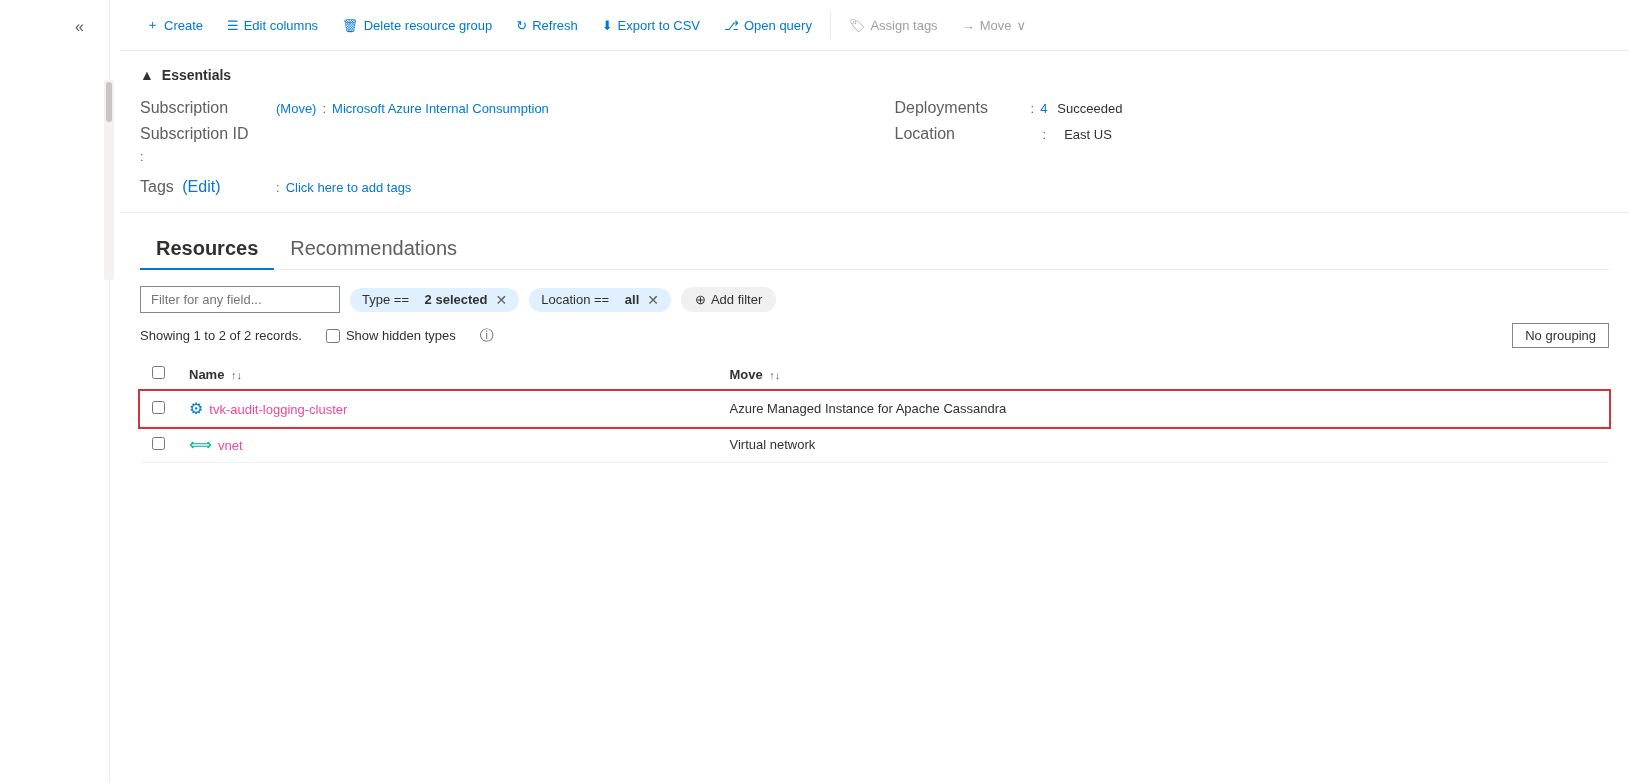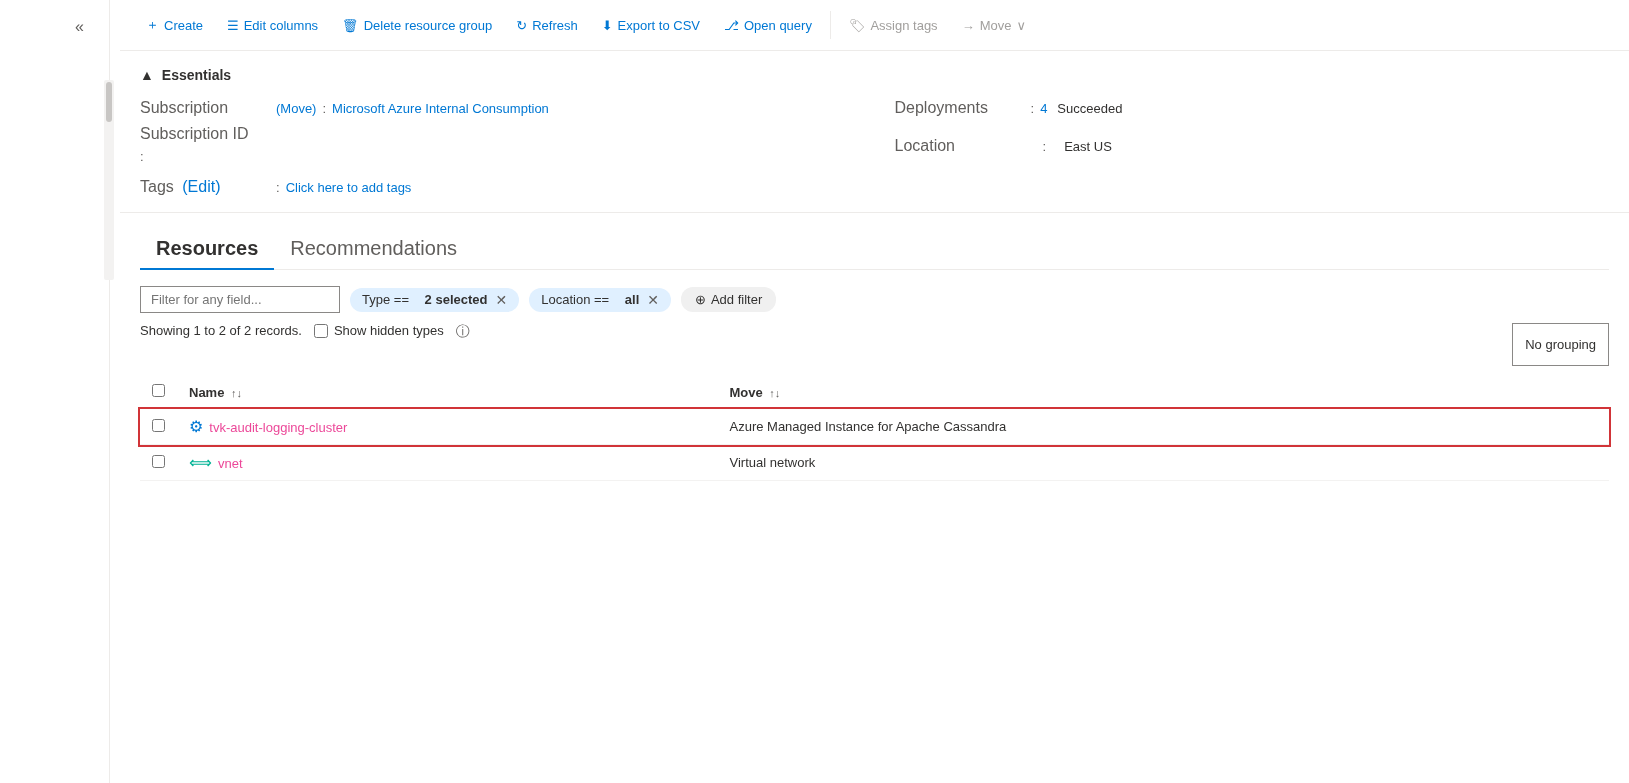--- a/index.html
+++ b/index.html
@@ -100,28 +100,28 @@
     .filter-chip strong { font-weight: 700; }
     .add-filter-btn {
       display: flex; align-items: center; gap: 5px;
       background: #f0f0f0; border: none; padding: 5px 14px; border-radius: 12px;
       cursor: pointer; font-size: 13px; color: #323130;
     }
 
     
     .record-row {
       padding: 0 20px 10px 20px;
-      display: flex; align-items: flex-start; gap: 12px; font-size: 13px; color: #323130;
+      display: flex; align-items: center; gap: 24px; font-size: 13px; color: #323130;
     }
     .checkbox-label { display: flex; align-items: center; gap: 6px; cursor: pointer; }
     .checkbox-label input[type=checkbox] { width: 14px; height: 14px; }
     .info-icon { color: #605e5c; font-size: 14px; cursor: pointer; }
     .grouping-btn {
       margin-left: auto; border: 1px solid #8a8886; background: #fff;
-      padding: 13px 12px; font-size: 13px; cursor: pointer; color: #323130;
+      padding: 4px 12px; font-size: 13px; cursor: pointer; color: #323130;
     }
 
     
     .resources-table {
       width: 100%; border-collapse: collapse; font-size: 13px;
     }
     .resources-table th {
       text-align: left; padding: 8px 12px; border-bottom: 1px solid #edebe9;
       font-weight: 600; color: #323130; white-space: nowrap;
     }
@@ -222,21 +222,21 @@
         </div>
       </div>
 
       <div>
         <div class="essentials-row">
           <span class="essentials-label">Deployments</span>
           <span class="essentials-colon">:</span>
           <a class="essentials-link">4</a>
           <span class="essentials-sub-label" style="margin-left:4px;text-align:right;">Succeeded</span>
         </div>
-        <div class="essentials-row" style="margin-top:20px;gap:18px;">
+        <div class="essentials-row" style="margin-top:8px;gap:18px;">
           <span class="essentials-label">Location</span>
           <span class="essentials-colon">:</span>
           <span class="essentials-value">East US</span>
         </div>
       </div>
     </div>
   </div>
 
   <div class="tabs-section">
     <div class="tabs">

